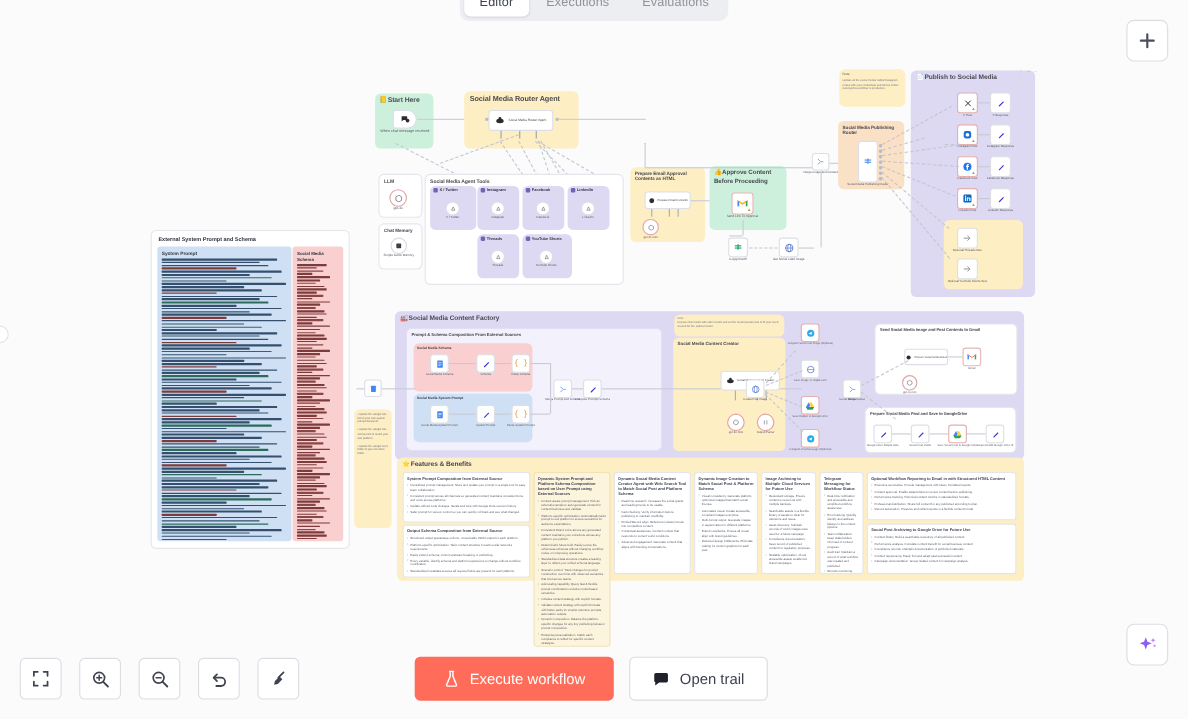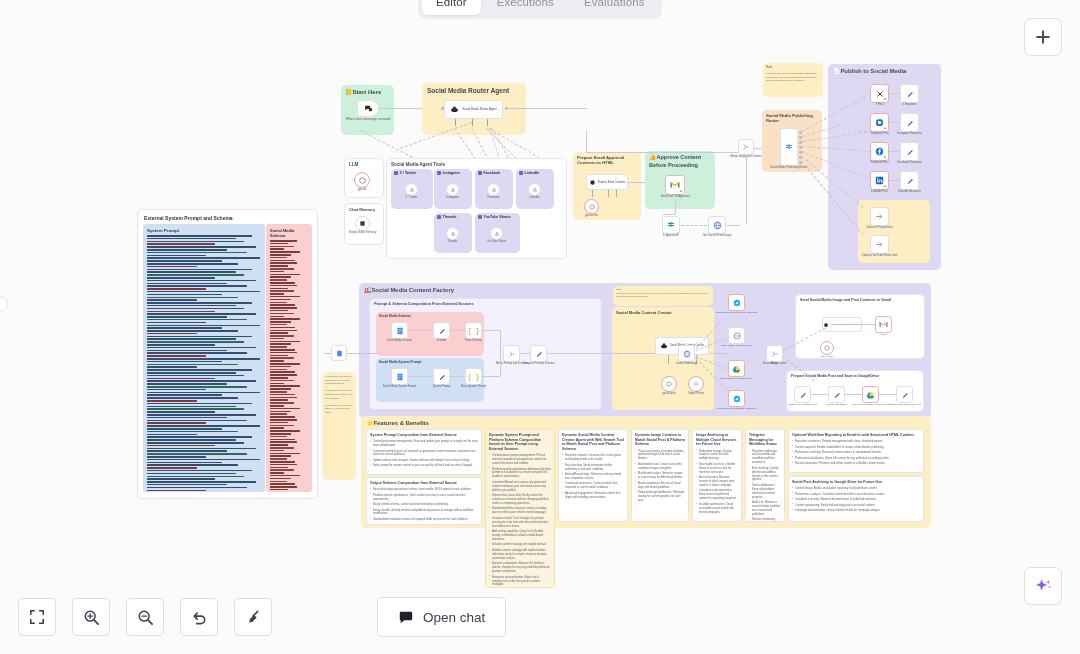--- a/index.html
+++ b/index.html
@@ -1066,21 +1066,27 @@
     </svg>
   </div>
   <div class="tbtn" style="left:234px;top:598px;">
     <svg width="17" height="17" viewBox="0 0 18 18">
       <path d="M13.5 2.5l-5 5" stroke="#3f4350" stroke-width="1.7" stroke-linecap="round"></path>
       <path d="M9.6 6.3l2.8 2.8-4.4 4.4-3.6.8.8-3.6z" fill="#3f4350"></path>
     </svg>
   </div>
 
   <div class="cta-row">
+    <button class="btn-exec">
+      <svg width="15" height="16" viewBox="0 0 16 18">
+        <path d="M6 1.5h4M6.6 1.5v5L3 15.2a1 1 0 00.9 1.4h8.2a1 1 0 00.9-1.4L9.4 6.5v-5" stroke="#fff" stroke-width="1.5" fill="none" stroke-linecap="round" stroke-linejoin="round"></path>
+      </svg>
+      <span>Execute workflow</span>
+    </button>
     <button class="btn-chat">
       <svg width="16" height="15" viewBox="0 0 18 16">
         <path d="M2 3.2a1.6 1.6 0 011.6-1.6h10.8A1.6 1.6 0 0116 3.2v6.4a1.6 1.6 0 01-1.6 1.6H7l-4 3.2v-3.2H3.6A1.6 1.6 0 012 9.6z" fill="#1f222b"></path>
       </svg>
-      <span>Open chat</span>
+      <span>Open trail</span>
     </button>
   </div>
 
 </div>
 
 </body></html>

